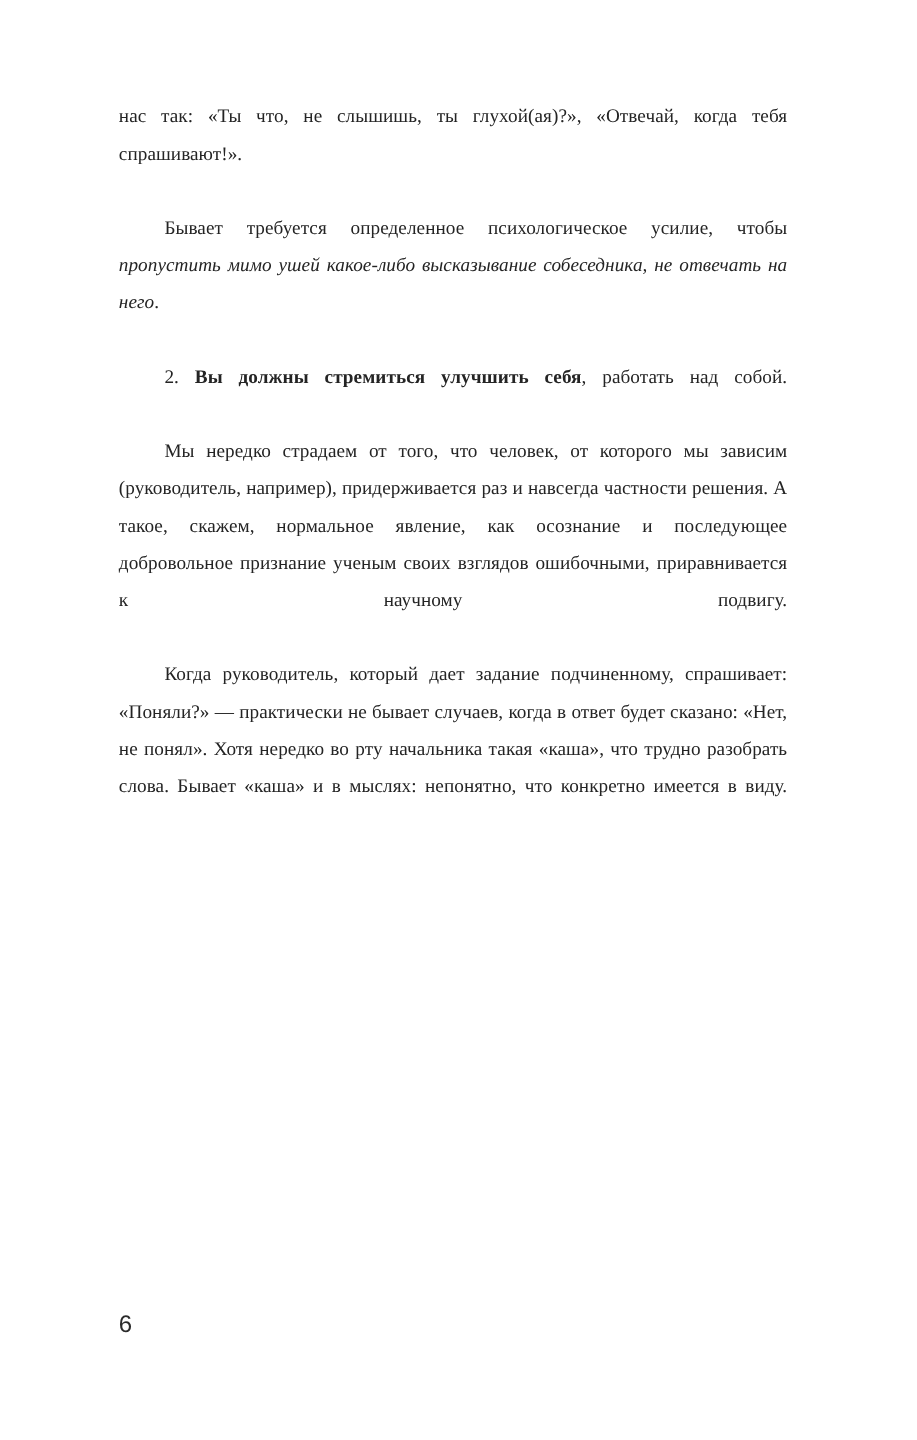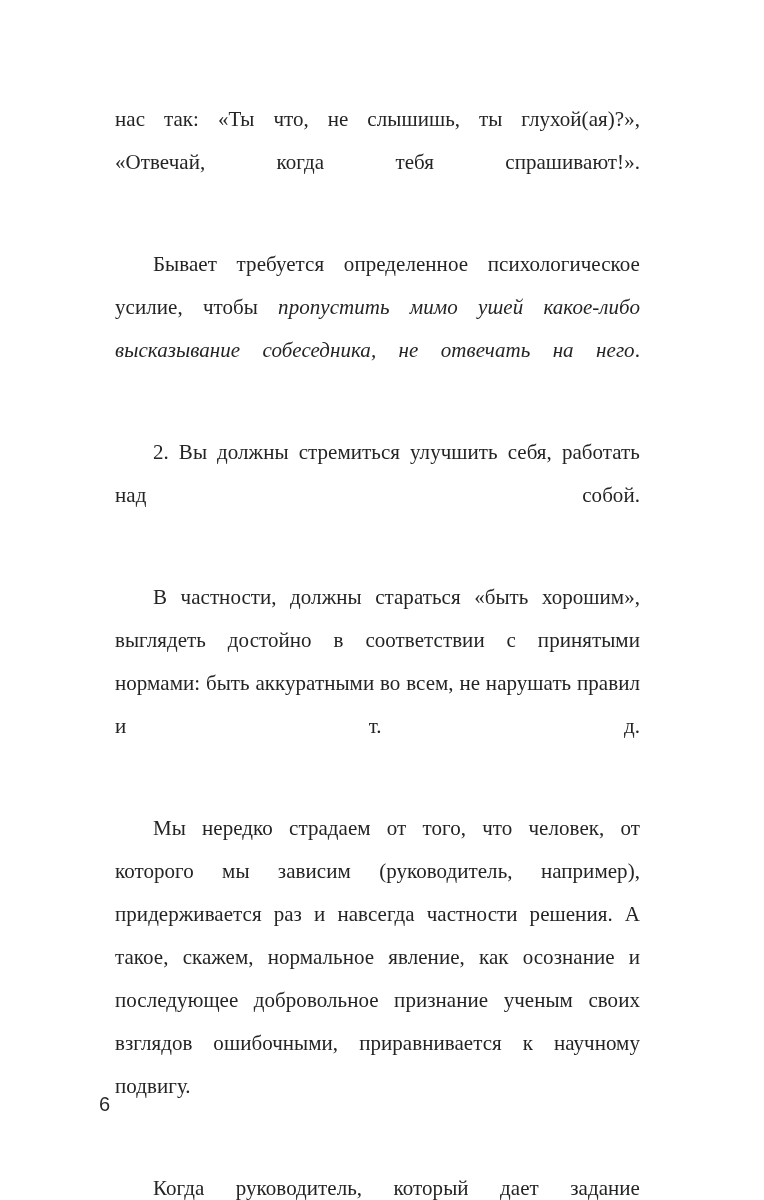--- a/index.html
+++ b/index.html
@@ -24,39 +24,39 @@
   }
 
   .textblock {
     position: absolute;
     left: 99px;
     top: 82px;
     width: 557px;
   }
 
   p.para {
-    margin: 16px;
+    margin: 0;
     text-align: justify;
     text-justify: inter-word;
-    font-size: 21px;
-    line-height: 43px;
+    font-size: 16px;
+    line-height: 31px;
     text-indent: 38px;
     hyphens: manual;
     -webkit-hyphens: manual;
     letter-spacing: 0.05px;
     word-spacing: 0.2px;
   }
 
   p.para.noindent {
     text-indent: 0;
   }
 
   p.para b,
   p.para .bold {
-    font-weight: normal;
+    font-weight: bold;
   }
 
   p.para i,
   p.para .ital {
     font-style: italic;
   }
 
   
   p.para::after {
     content: "";
@@ -77,20 +77,19 @@
 </style>
 </head>
 <body>
 
 <div class="page">
 
   <div class="textblock">
     <p class="para noindent"><span>нас так: «Ты что, не слышишь, ты глухой(ая)?», «Отвечай, когда тебя спрашивают!».</span></p>
     <p class="para"><span>Бывает требуется определенное психологическое усилие, чтобы </span><i>пропустить мимо ушей какое-либо высказывание собеседника, не отвечать на него</i><span>.</span></p>
     <p class="para"><span>2. </span><b>Вы должны стремиться улучшить себя</b><span>, работать над собой.</span></p>
-    <p class="para"><span>В частности, должны стараться «быть хорошим», выглядеть достойно в соответствии с принятыми нормами: быть аккуратными во всем, не нарушать правил и т. д.</span></p>
     <p class="para"><span>Мы нередко страдаем от того, что человек, от которого мы зависим (руководитель, например), придерживается раз и навсегда частности решения. А такое, скажем, нормальное явление, как осознание и последующее добровольное признание ученым своих взглядов ошибочными, приравнивается к научному подвигу.</span></p>
     <p class="para"><span>Когда руководитель, который дает задание подчиненному, спрашивает: «Поняли?» — практически не бывает случаев, когда в ответ будет сказано: «Нет, не понял». Хотя нередко во рту начальника такая «каша», что трудно разобрать слова. Бывает «каша» и в мыслях: непонятно, что конкретно имеется в виду.</span></p>
   </div>
 
   <div class="folio">6</div>
 
 </div>
 
 </body></html>

